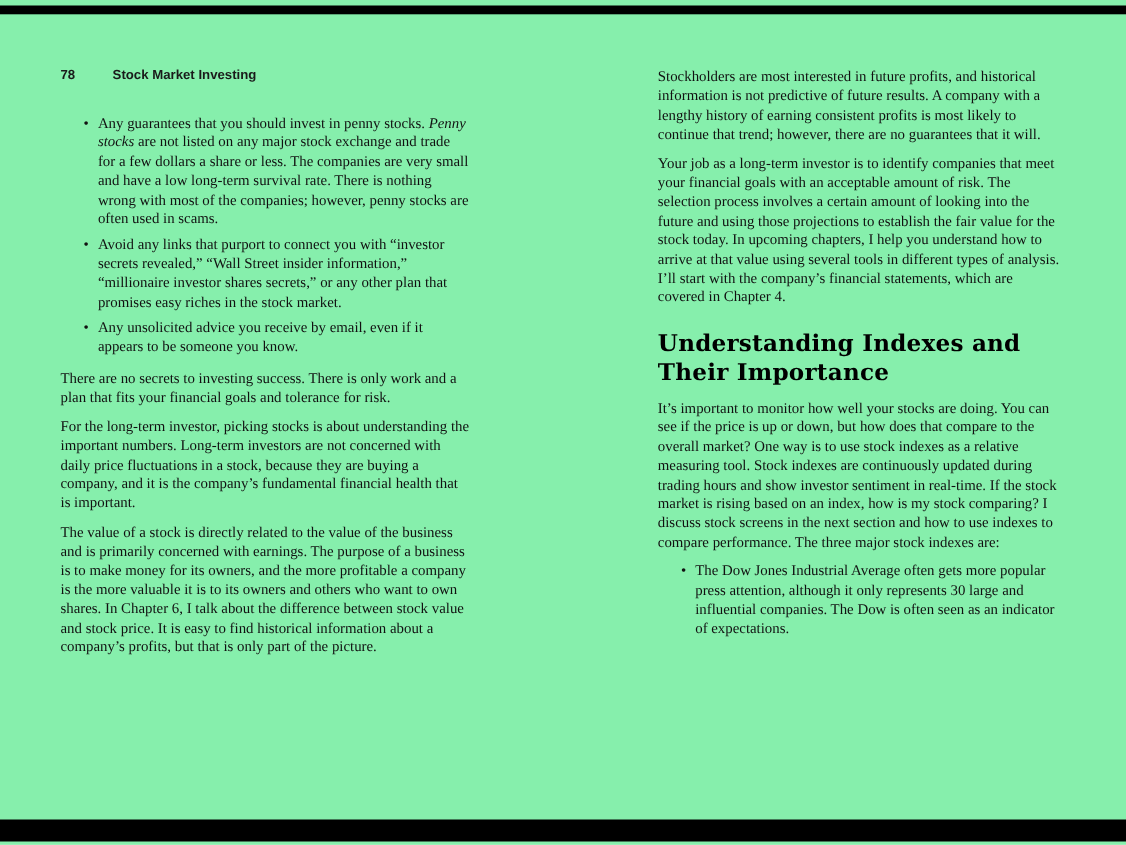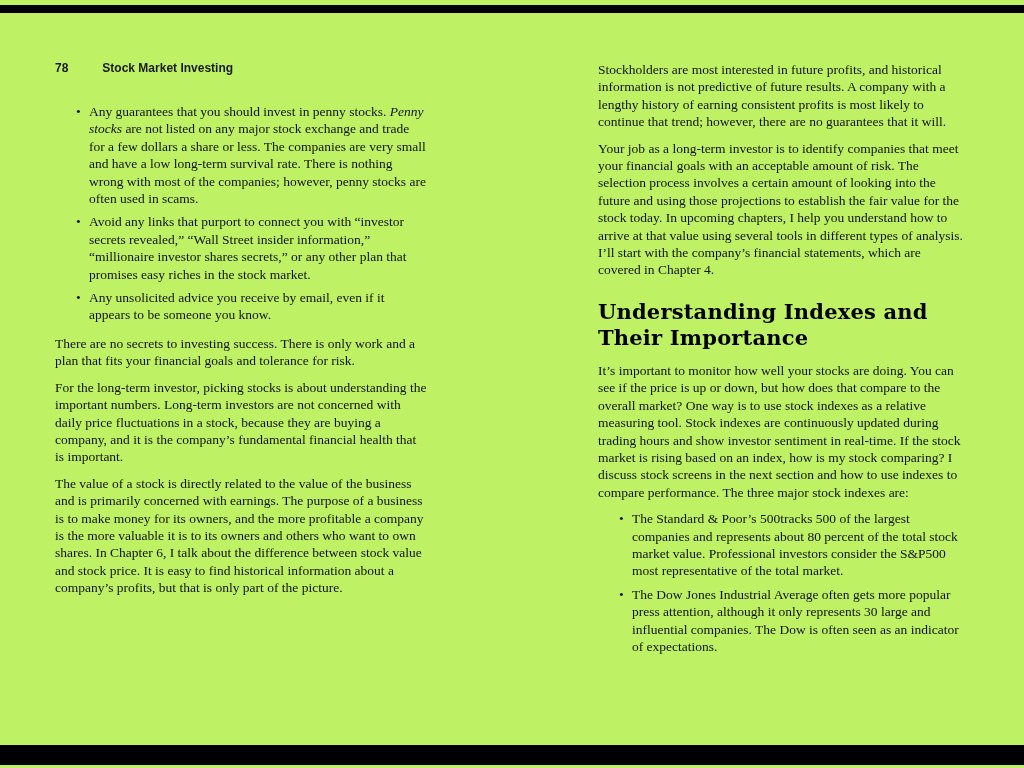--- a/index.html
+++ b/index.html
@@ -6,21 +6,21 @@
   html, body { width: 1024px; height: 768px; }
   body {
     background: #ffffff;
     font-family: "Liberation Serif", serif;
     color: #111111;
   }
   .spread {
     position: relative;
     width: 1024px;
     height: 768px;
-    background: #bef264;
+    background: #86efac;
     display: flex;
     flex-direction: column;
     overflow: hidden;
   }
   .bar { background: #000000; width: 100%; flex: 0 0 auto; }
   .bar.top { height: 8px; margin-top: 5px; }
   .bar.bottom { height: 20px; margin-bottom: 3px; }
   .pages { flex: 1 1 auto; display: flex; }
   .page { width: 512px; padding-top: 48px; }
   .page.left  { padding-left: 55px; padding-right: 84px; }
@@ -111,21 +111,20 @@
     <div class="page right">
 
       <p class="body-text">Stockholders are most interested in future profits, and historical information is not predictive of future results. A company with a lengthy history of earning consistent profits is most likely to continue that trend; however, there are no guarantees that it will.</p>
       <p class="body-text">Your job as a long-term investor is to identify companies that meet your financial goals with an acceptable amount of risk. The selection process involves a certain amount of looking into the future and using those projections to establish the fair value for the stock today. In upcoming chapters, I help you understand how to arrive at that value using several tools in different types of analysis. I’ll start with the company’s financial statements, which are covered in Chapter 4.</p>
 
       <h2 class="section-heading">Understanding Indexes and Their Importance</h2>
 
       <p class="body-text">It’s important to monitor how well your stocks are doing. You can see if the price is up or down, but how does that compare to the overall market? One way is to use stock indexes as a relative measuring tool. Stock indexes are continuously updated during trading hours and show investor sentiment in real-time. If the stock market is rising based on an index, how is my stock comparing? I discuss stock screens in the next section and how to use indexes to compare performance. The three major stock indexes are:</p>
 
       <ul class="bullets">
-        <li>The Standard &amp; Poor’s 500tracks 500 of the largest companies and represents about 80 percent of the total stock market value. Professional investors consider the S&amp;P500 most representative of the total market.</li>
         <li>The Dow Jones Industrial Average often gets more popular press attention, although it only represents 30 large and influential companies. The Dow is often seen as an indicator of expectations.</li>
       </ul>
     </div>
 
   </div>
 
   <div class="bar bottom"></div>
 </div>
 
 </body></html>

